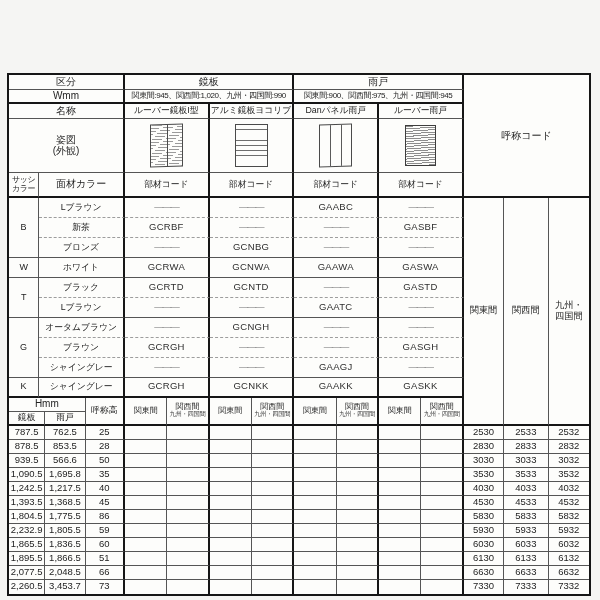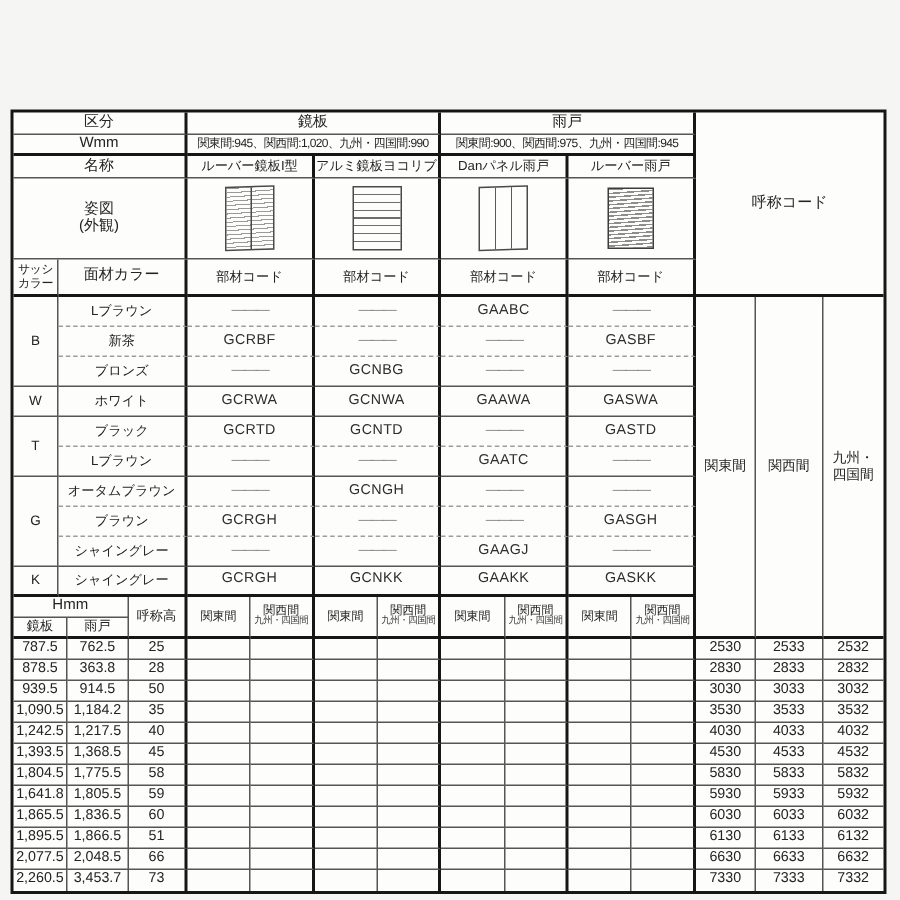--- a/index.html
+++ b/index.html
@@ -262,53 +262,53 @@
   <td></td>
           <td class="br2"></td>
   <td></td>
           <td class="br2"></td>
   <td class="num">2530</td>
   <td class="num">2533</td>
   <td class="br0 num">2532</td>
 </tr>
 <tr class="rH">
   <td colspan="2" class="num">878.5</td>
-  <td class="num">363.8</td>
+  <td class="num">853.5</td>
   <td class="br2 num">28</td>
   <td></td>
           <td class="br2"></td>
   <td></td>
           <td class="br2"></td>
   <td></td>
           <td class="br2"></td>
   <td></td>
           <td class="br2"></td>
   <td class="num">2830</td>
   <td class="num">2833</td>
   <td class="br0 num">2832</td>
 </tr>
 <tr class="rH">
   <td colspan="2" class="num">939.5</td>
-  <td class="num">914.5</td>
+  <td class="num">566.6</td>
   <td class="br2 num">50</td>
   <td></td>
           <td class="br2"></td>
   <td></td>
           <td class="br2"></td>
   <td></td>
           <td class="br2"></td>
   <td></td>
           <td class="br2"></td>
   <td class="num">3030</td>
   <td class="num">3033</td>
   <td class="br0 num">3032</td>
 </tr>
 <tr class="rH">
   <td colspan="2" class="num">1,090.5</td>
-  <td class="num">1,184.2</td>
+  <td class="num">1,695.8</td>
   <td class="br2 num">35</td>
   <td></td>
           <td class="br2"></td>
   <td></td>
           <td class="br2"></td>
   <td></td>
           <td class="br2"></td>
   <td></td>
           <td class="br2"></td>
   <td class="num">3530</td>
@@ -343,35 +343,35 @@
           <td class="br2"></td>
   <td></td>
           <td class="br2"></td>
   <td class="num">4530</td>
   <td class="num">4533</td>
   <td class="br0 num">4532</td>
 </tr>
 <tr class="rH">
   <td colspan="2" class="num">1,804.5</td>
   <td class="num">1,775.5</td>
-  <td class="br2 num">58</td>
+  <td class="br2 num">86</td>
   <td></td>
           <td class="br2"></td>
   <td></td>
           <td class="br2"></td>
   <td></td>
           <td class="br2"></td>
   <td></td>
           <td class="br2"></td>
   <td class="num">5830</td>
   <td class="num">5833</td>
   <td class="br0 num">5832</td>
 </tr>
 <tr class="rH">
-  <td colspan="2" class="num">1,641.8</td>
+  <td colspan="2" class="num">2,232.9</td>
   <td class="num">1,805.5</td>
   <td class="br2 num">59</td>
   <td></td>
           <td class="br2"></td>
   <td></td>
           <td class="br2"></td>
   <td></td>
           <td class="br2"></td>
   <td></td>
           <td class="br2"></td>

